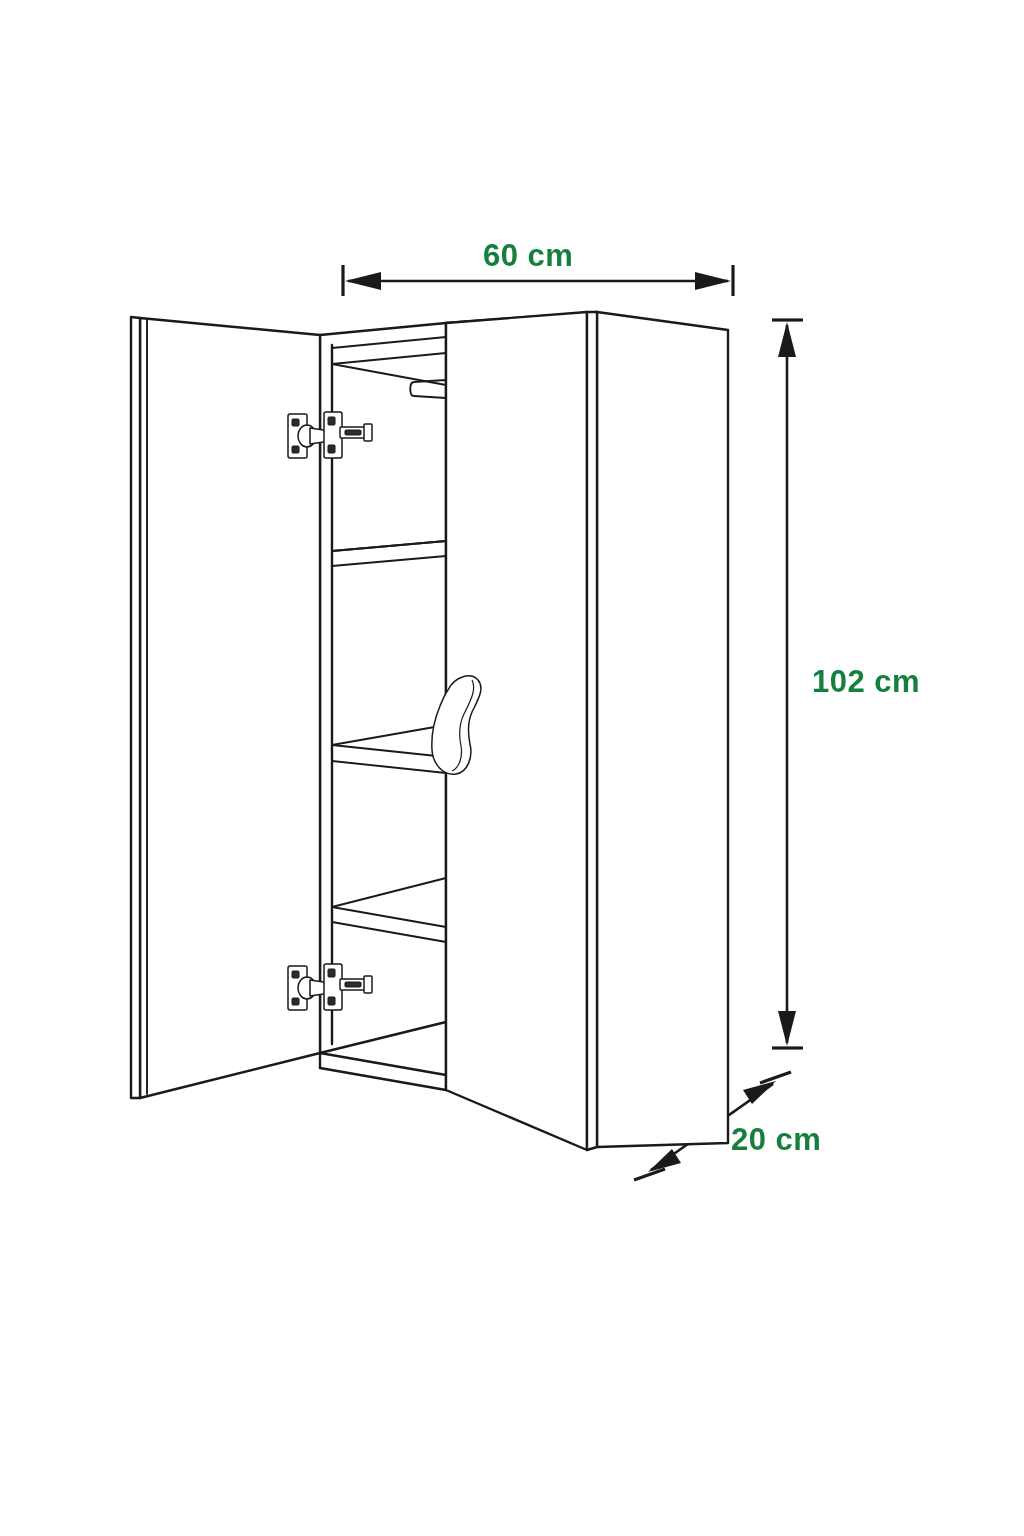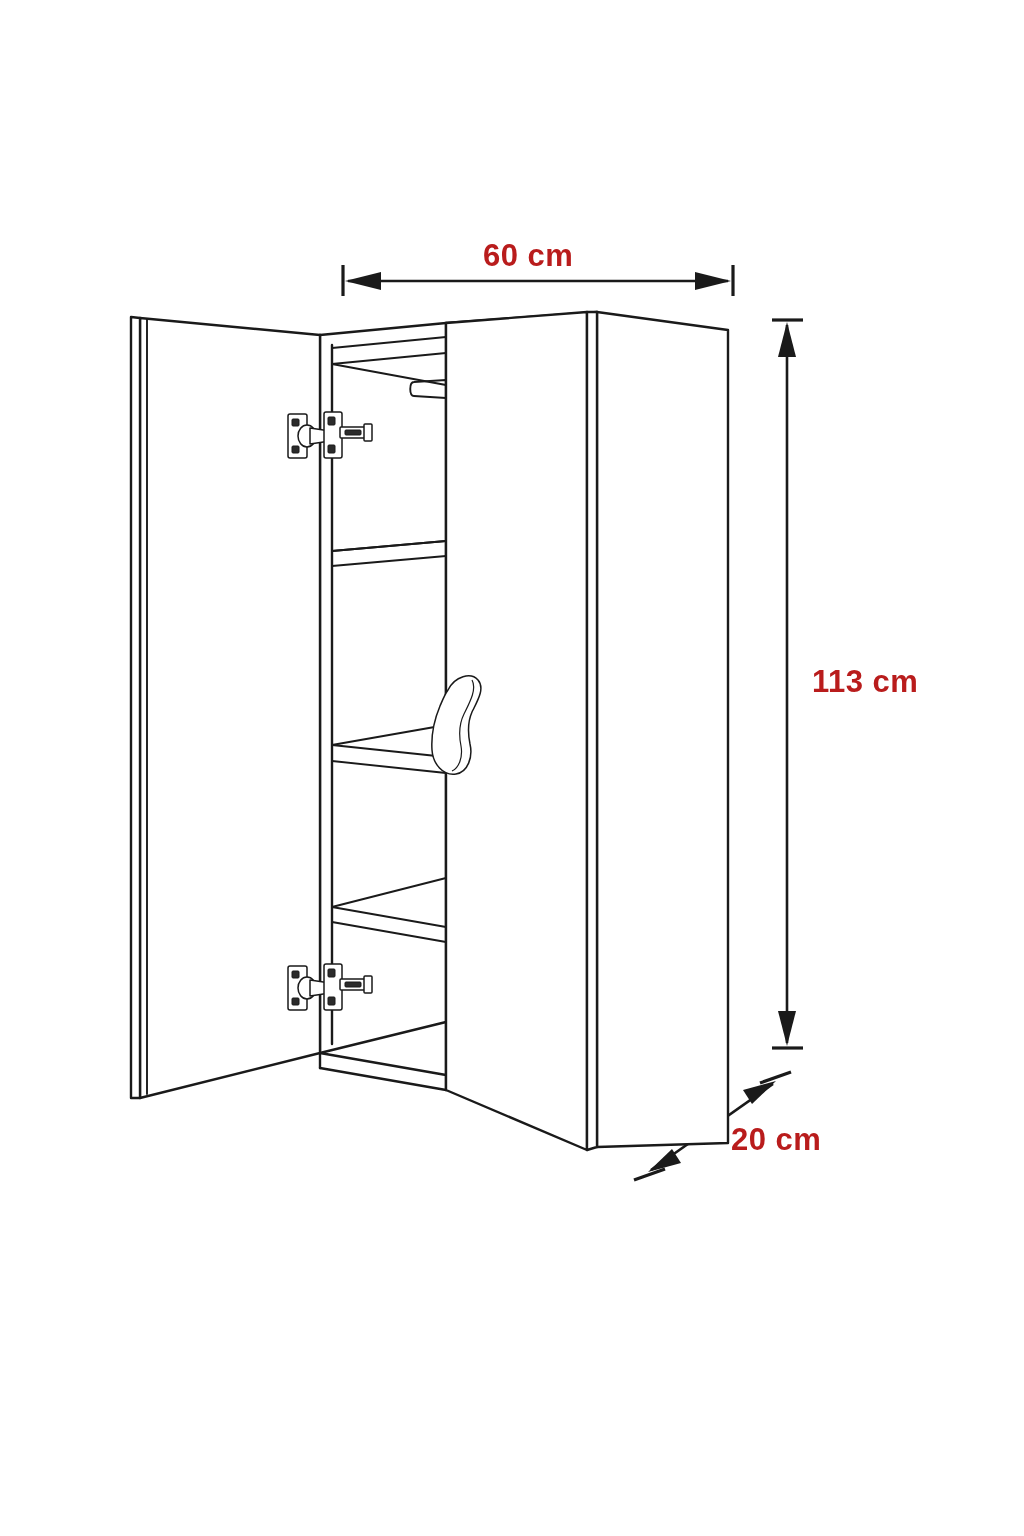--- a/index.html
+++ b/index.html
@@ -78,21 +78,21 @@
   .hw-thin {
     fill: none;
     stroke: #1a1a1a;
     stroke-width: 1.2;
   }
   .dim-label-box {
     position: absolute;
     font-family: "Liberation Sans", sans-serif;
     font-size: 31px;
     font-weight: bold;
-    color: #b91c1c;
+    color: #15803d;
     letter-spacing: 0.5px;
     white-space: nowrap;
   }
 </style>
 </head>
 <body>
 
 <div id="drawing-root">
 
   <svg id="cabinet-svg" viewBox="0 0 1024 1536" xmlns="http://www.w3.org/2000/svg">
@@ -251,17 +251,17 @@
       <rect class="hw-dark" x="328" y="997" width="7" height="8" rx="1"></rect>
       <rect class="hw" x="340" y="979" width="28" height="11" rx="1"></rect>
       <rect class="hw-dark" x="345" y="982" width="16" height="5" rx="1"></rect>
       <rect class="hw" x="364" y="976" width="8" height="17" rx="1"></rect>
     </g>
 
   </svg>
 
   <div class="dim-label-box" style="left:483px; top:238px;">60 cm</div>
 
-  <div class="dim-label-box" style="left:812px; top:664px;">113 cm</div>
+  <div class="dim-label-box" style="left:812px; top:664px;">102 cm</div>
 
   <div class="dim-label-box" style="left:731px; top:1122px;">20 cm</div>
 
 </div>
 
 </body></html>

